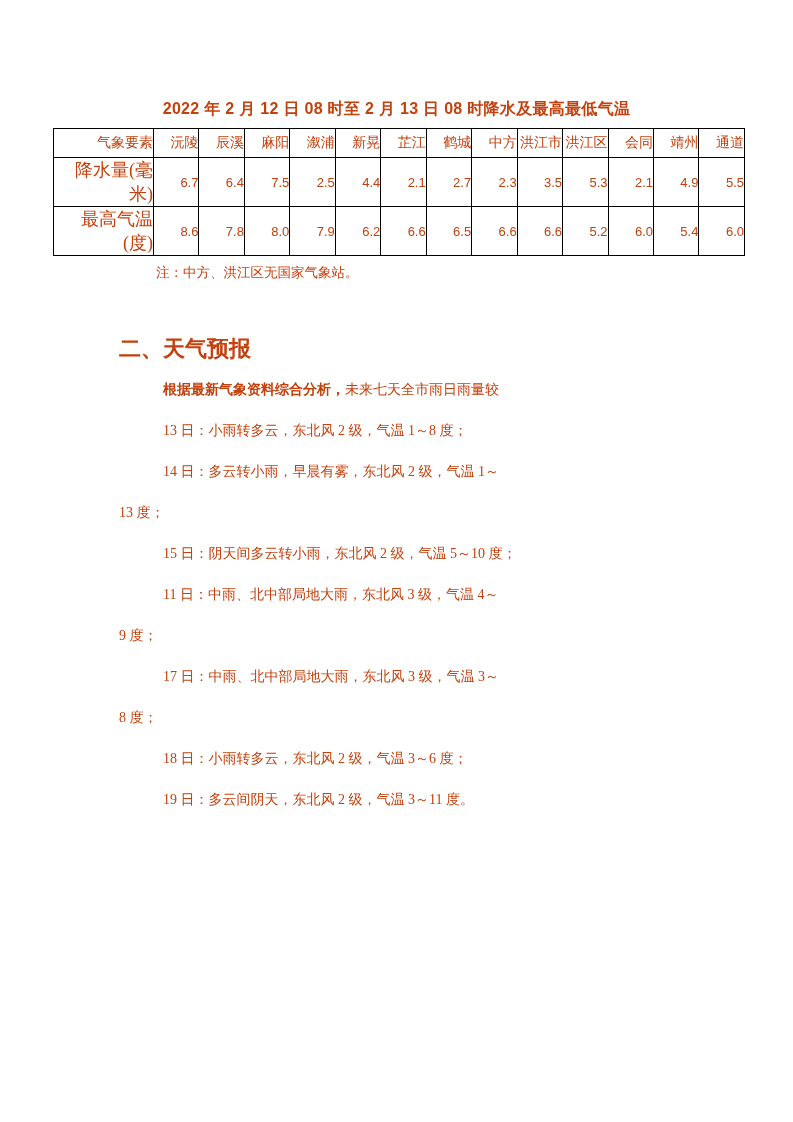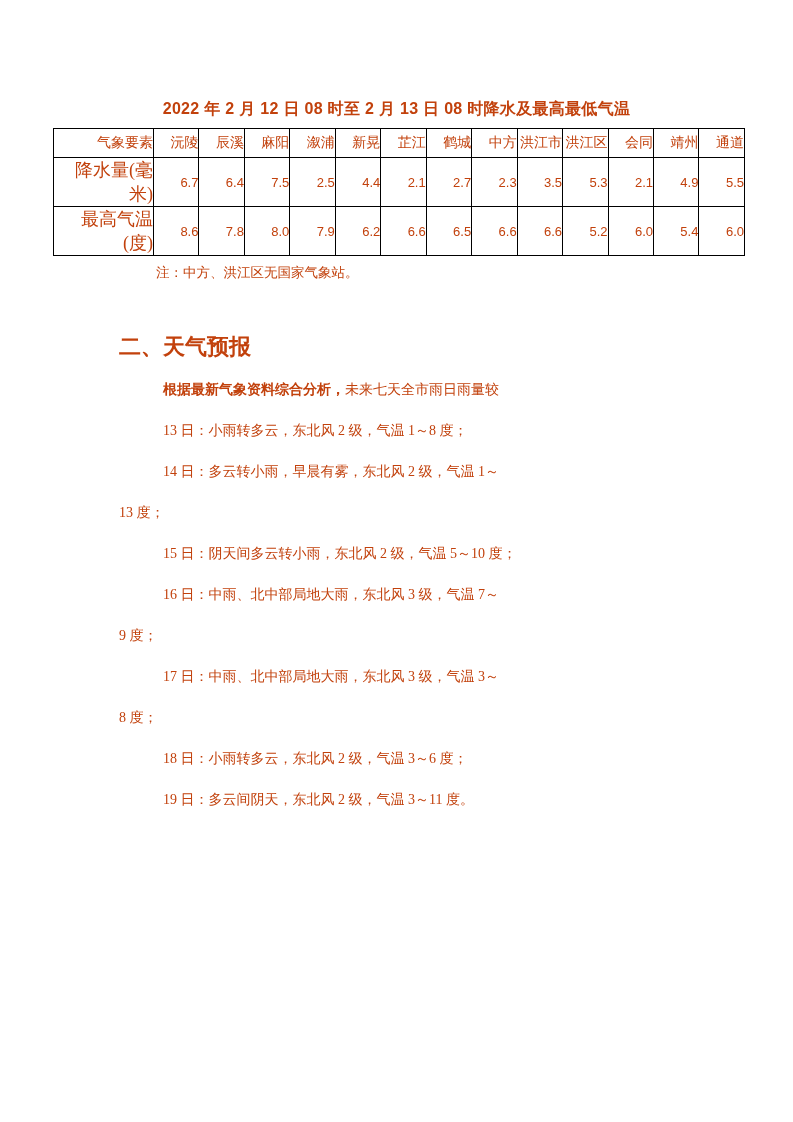--- a/index.html
+++ b/index.html
@@ -59,21 +59,21 @@
     white-space: nowrap;
     margin-left: 36px;
   }
   .section {
     position: absolute;
     left: 119px;
     top: 328px;
     width: 610px;
   }
   .section-heading {
-    font-family: Liberation Mono, monospace;
+    font-family: Liberation Sans, sans-serif;
     font-weight: bold;
     font-size: 22px;
     line-height: 41px;
     white-space: nowrap;
   }
   .line {
     font-size: 14px;
     line-height: 41px;
     white-space: nowrap;
   }
@@ -154,21 +154,21 @@
   <div class="section">
     <div class="section-heading">二、天气预报</div>
     <div>
         <div class="line indent"><span class="seg-bold">根据最新气象资料综合分析，</span><span>未来七天全市雨日雨量较</span></div>
       </div>
     <div>
         <div class="line indent">13 日：小雨转多云，东北风 2 级，气温 1～8 度；</div>
         <div class="line indent">14 日：多云转小雨，早晨有雾，东北风 2 级，气温 1～</div>
         <div class="line">13 度；</div>
         <div class="line indent">15 日：阴天间多云转小雨，东北风 2 级，气温 5～10 度；</div>
-        <div class="line indent">16 日：中雨、北中部局地大雨，东北风 3 级，气温 7～</div>
+        <div class="line indent">11 日：中雨、北中部局地大雨，东北风 3 级，气温 4～</div>
         <div class="line">9 度；</div>
         <div class="line indent">17 日：中雨、北中部局地大雨，东北风 3 级，气温 3～</div>
         <div class="line">8 度；</div>
         <div class="line indent">18 日：小雨转多云，东北风 2 级，气温 3～6 度；</div>
         <div class="line indent">19 日：多云间阴天，东北风 2 级，气温 3～11 度。</div>
       </div>
   </div>
 
 </div>
 

